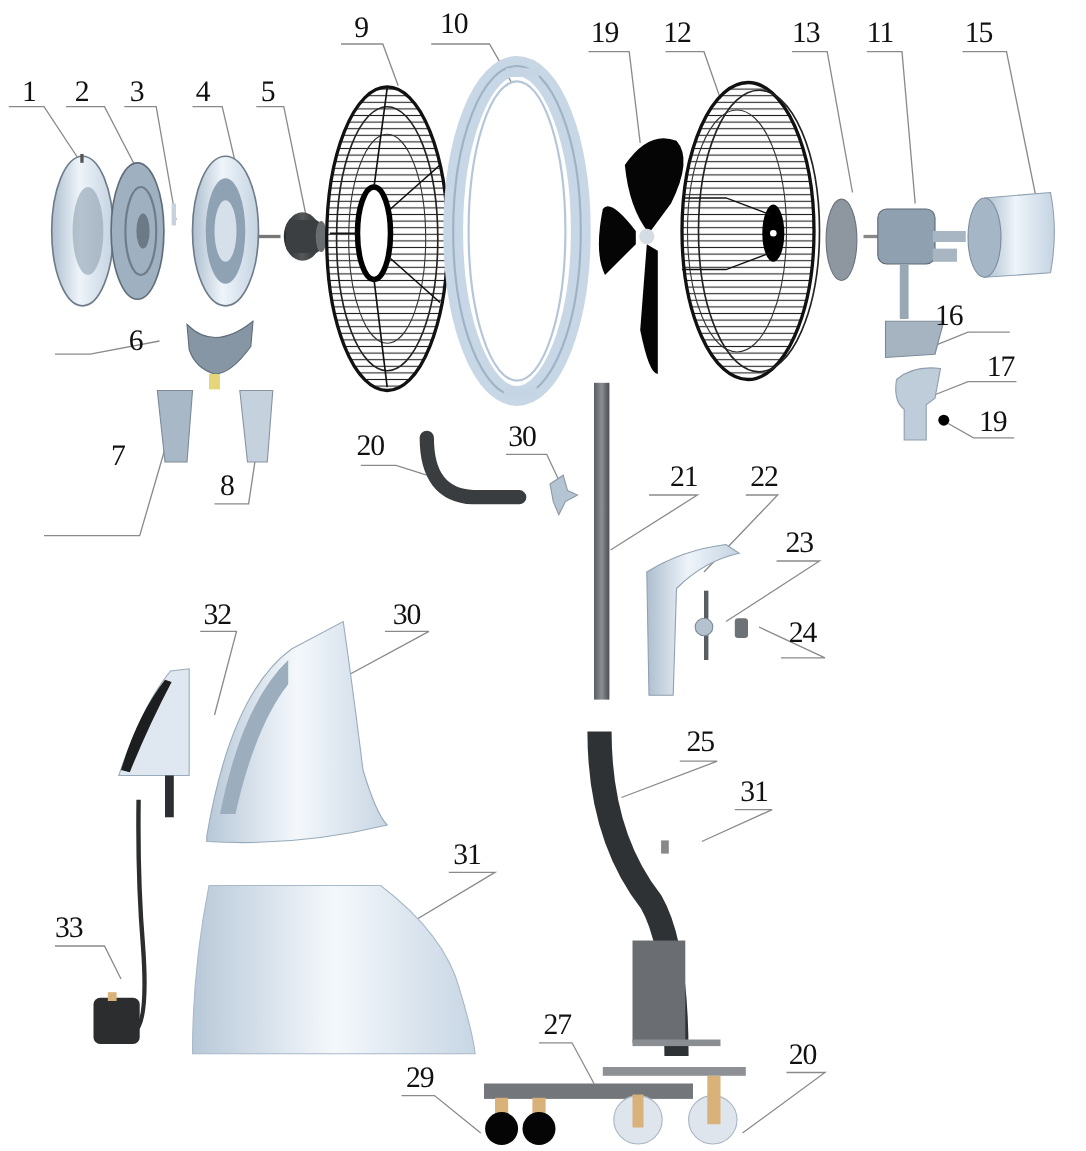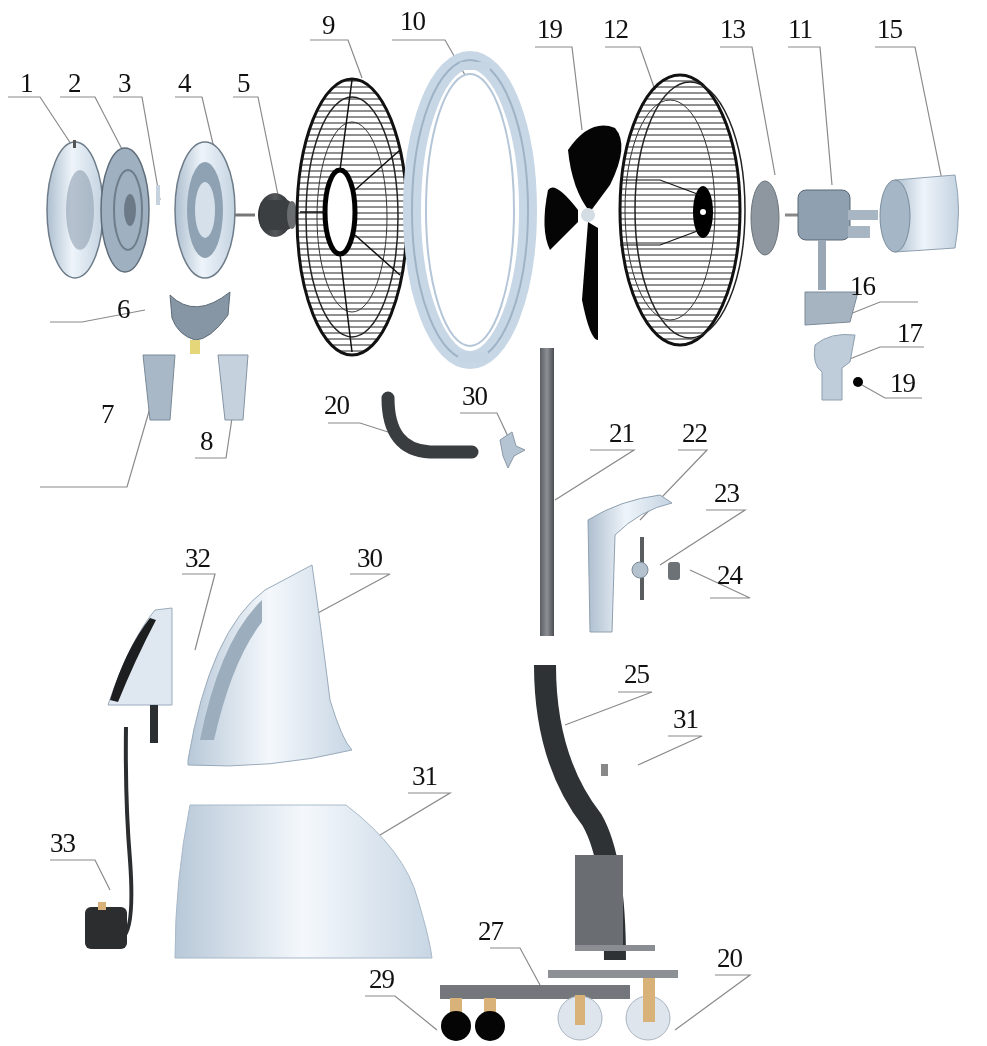--- a/index.html
+++ b/index.html
@@ -235,20 +235,20 @@
   <span class="label" style="left:897px;top:320px">17</span>
   <span class="label" style="left:890px;top:370px">19</span>
   <span class="label" style="left:324px;top:392px">20</span>
   <span class="label" style="left:462px;top:383px">30</span>
   <span class="label" style="left:609px;top:420px">21</span>
   <span class="label" style="left:682px;top:420px">22</span>
   <span class="label" style="left:714px;top:480px">23</span>
   <span class="label" style="left:717px;top:562px">24</span>
   <span class="label" style="left:624px;top:661px">25</span>
   <span class="label" style="left:673px;top:706px">31</span>
-  <span class="label" style="left:478px;top:918px">27</span>
+  <span class="label" style="left:494px;top:918px">27</span>
   <span class="label" style="left:717px;top:945px">20</span>
   <span class="label" style="left:369px;top:966px">29</span>
   <span class="label" style="left:357px;top:545px">30</span>
   <span class="label" style="left:412px;top:763px">31</span>
   <span class="label" style="left:185px;top:545px">32</span>
   <span class="label" style="left:50px;top:830px">33</span>
 </div>
 
 </body></html>

